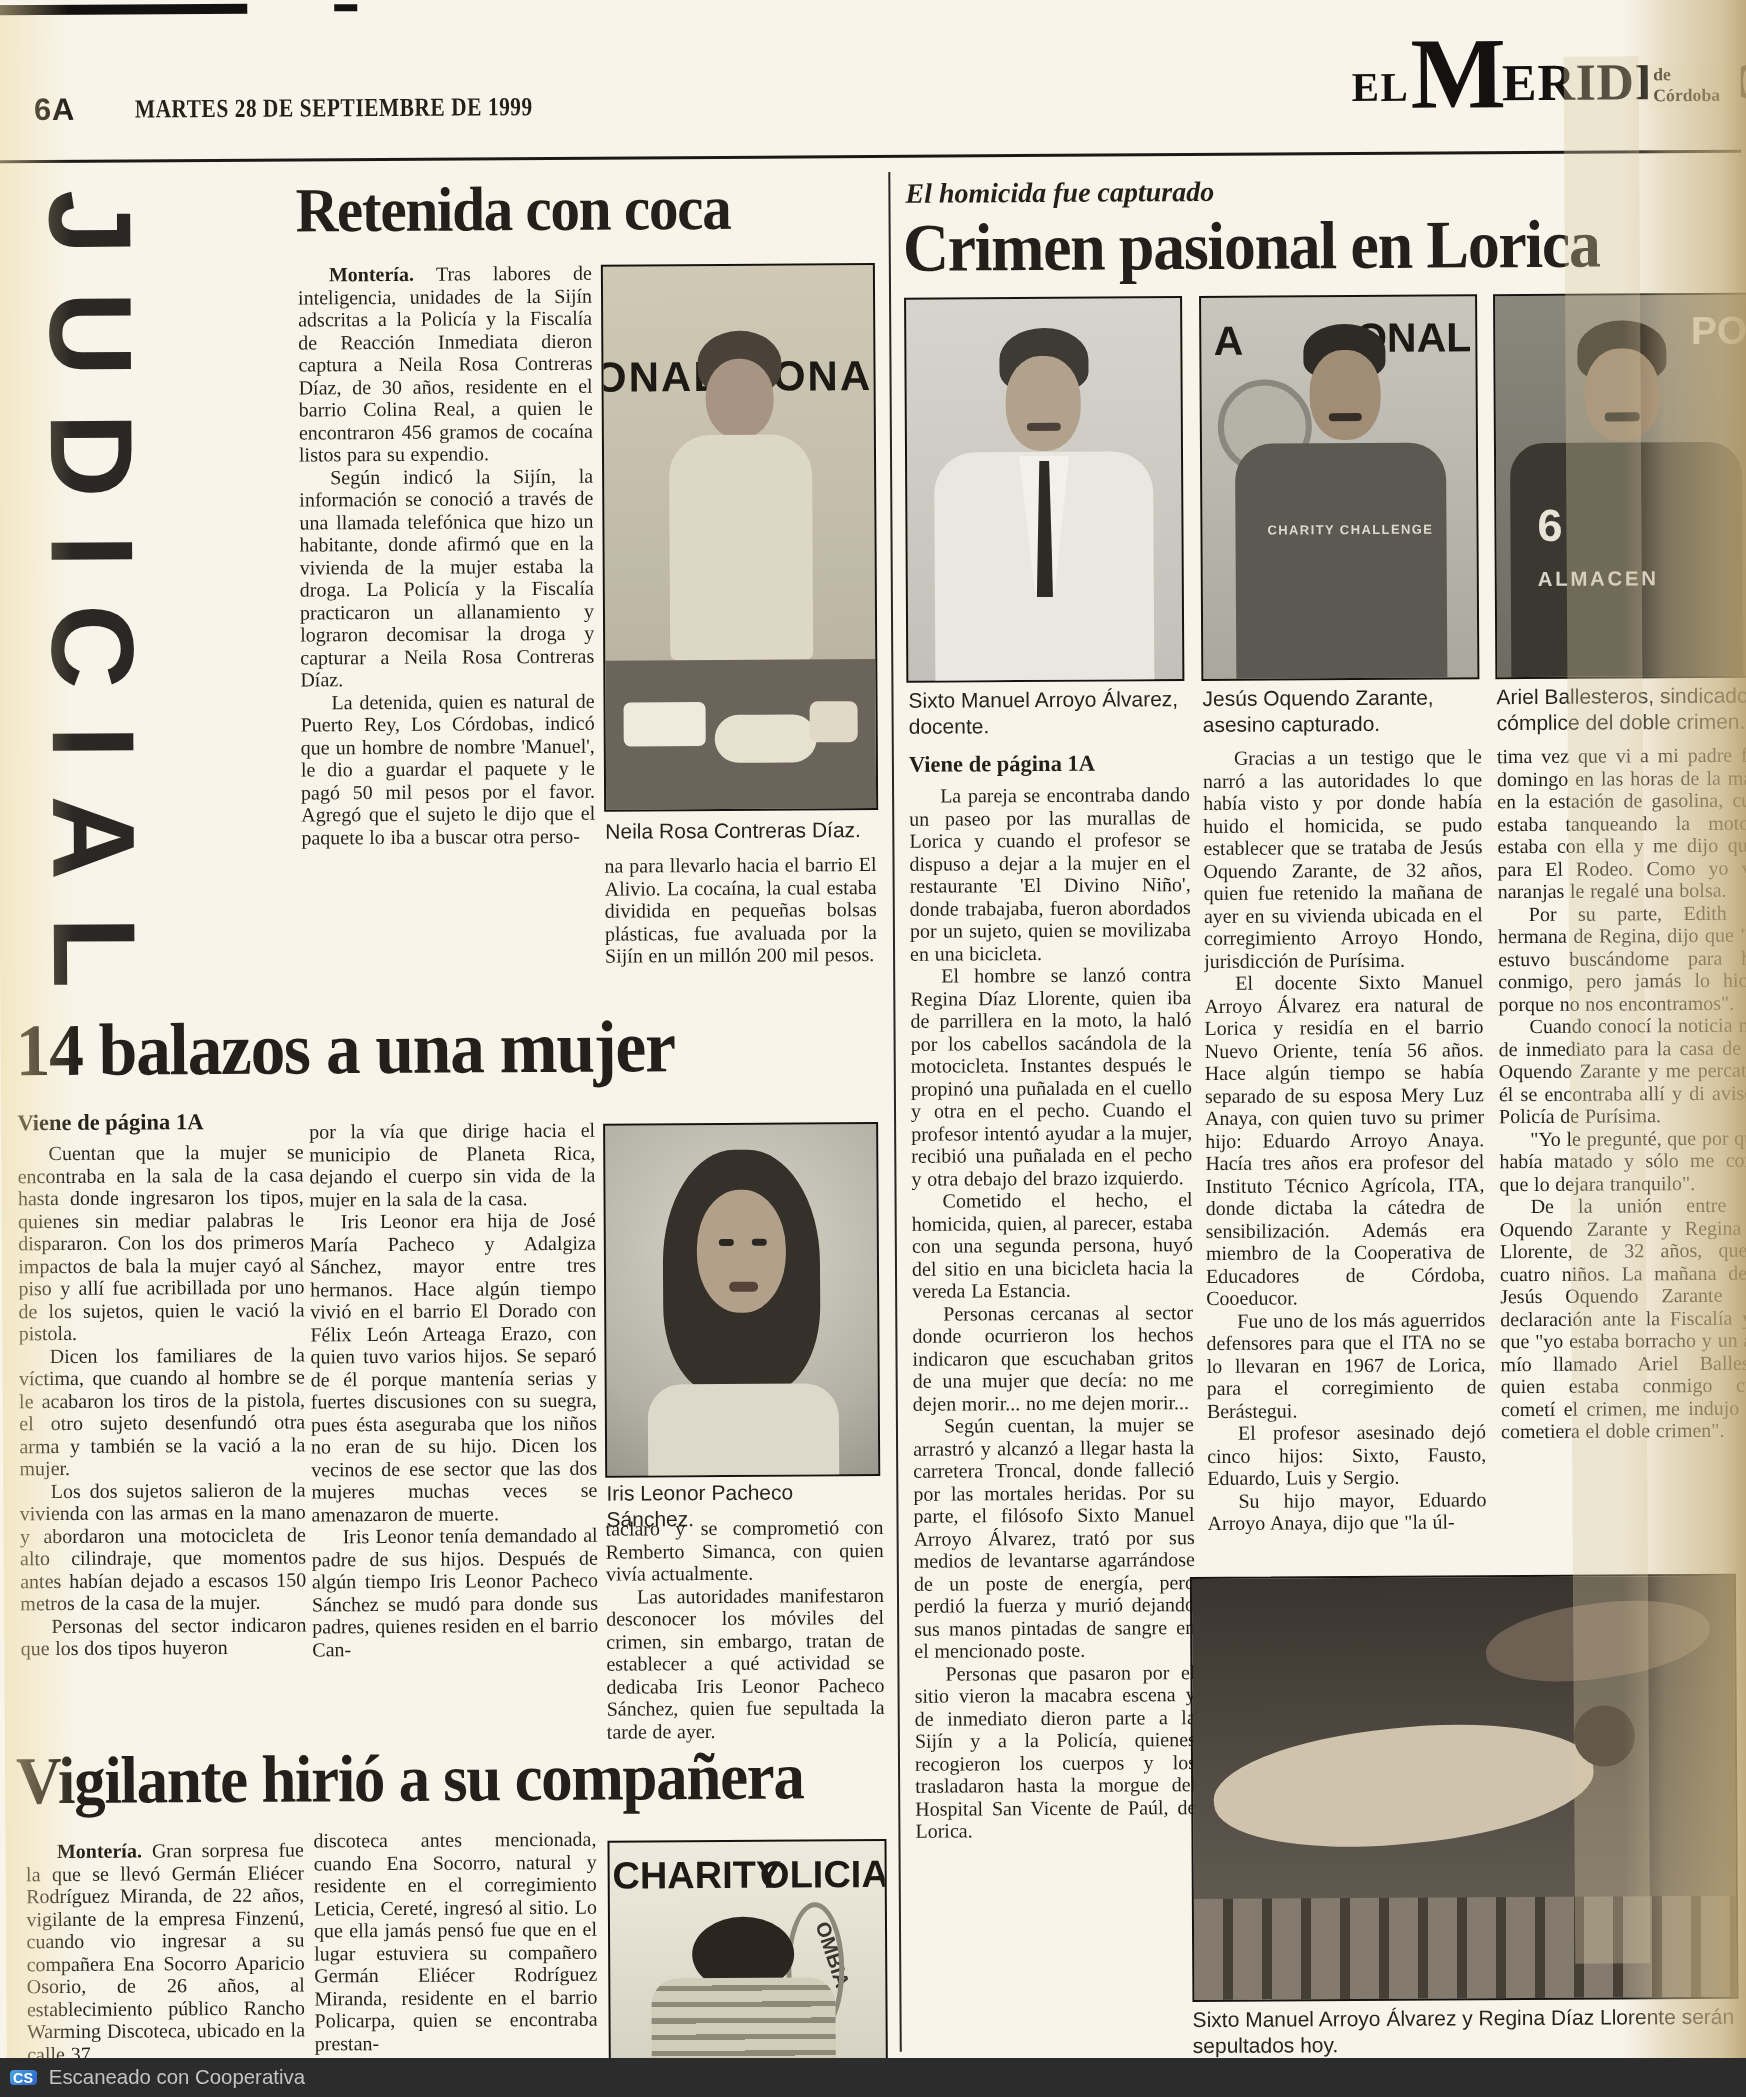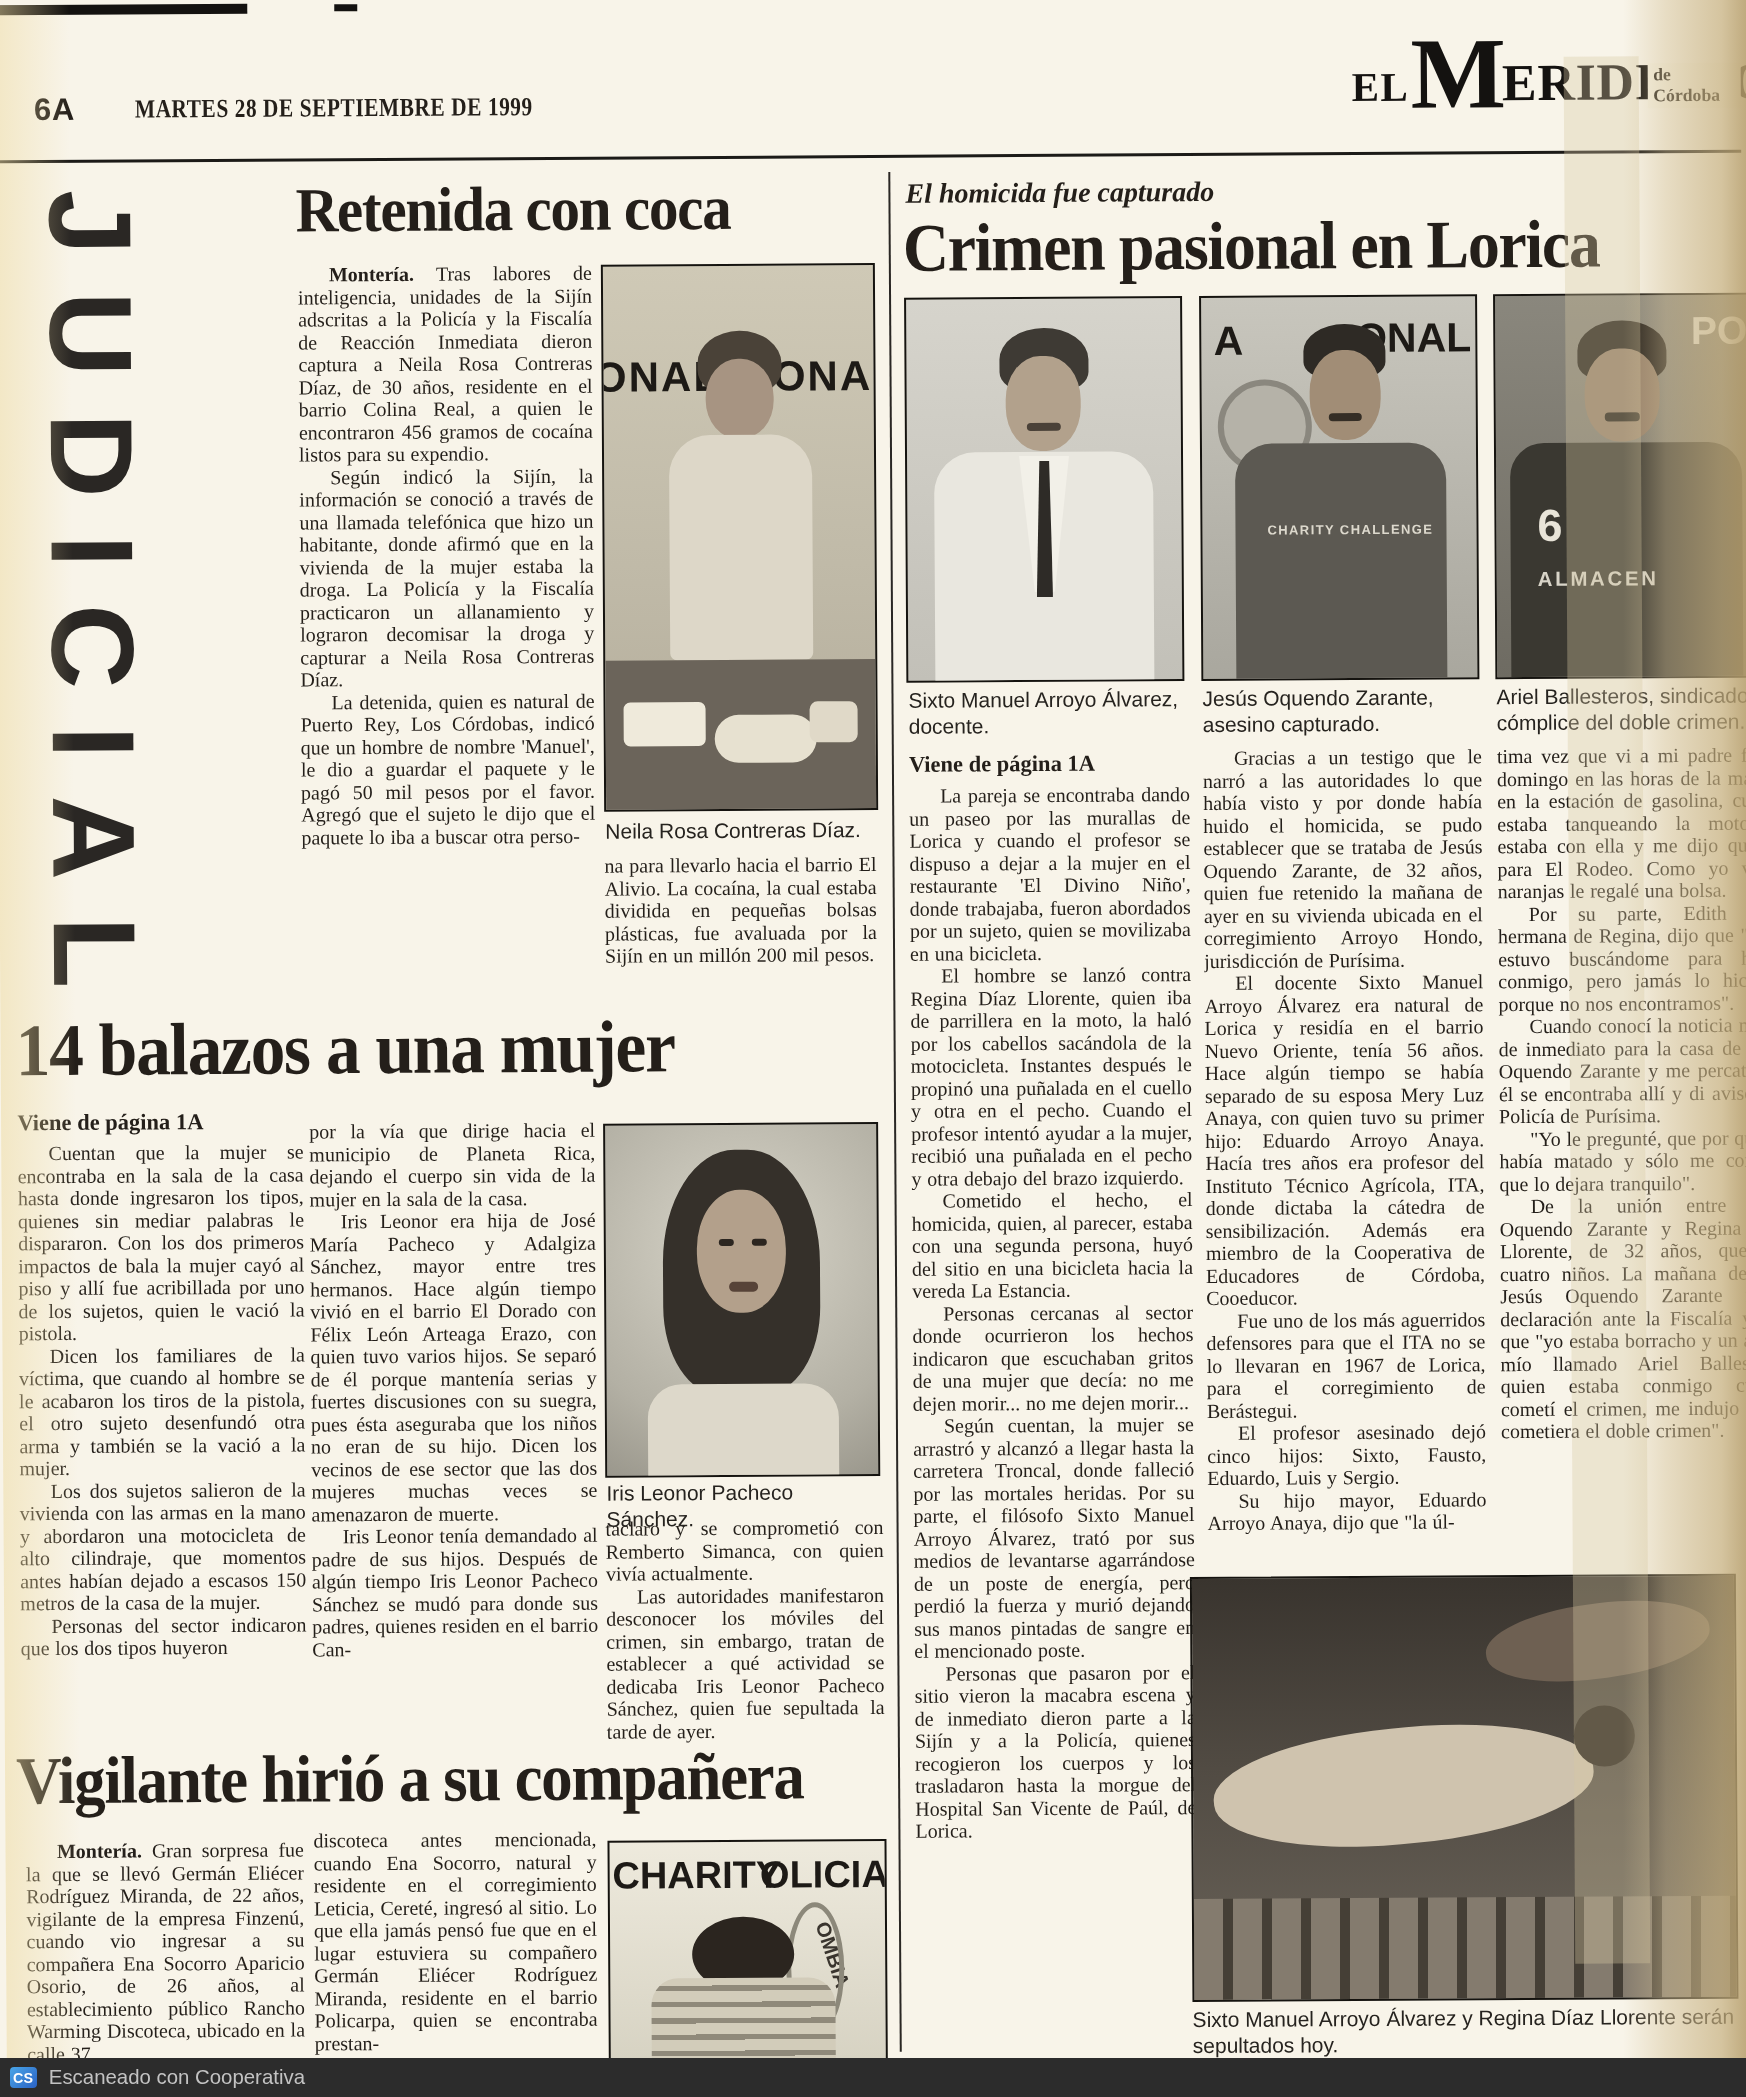--- a/index.html
+++ b/index.html
@@ -39,21 +39,21 @@
   
   .artifact{pointer-events:none;}
   .edgeband{position:absolute;top:0;right:0;width:123px;height:2097px;
     background:linear-gradient(90deg,rgba(214,196,158,0) 0%,rgba(211,192,150,.45) 35%,rgba(198,176,128,.7) 80%,rgba(182,158,108,.85) 100%);}
   .leftband{position:absolute;top:0;left:0;width:75px;height:2097px;
     background:linear-gradient(90deg,rgba(238,220,166,.55) 0%,rgba(238,220,166,0) 100%);}
   .midband{position:absolute;top:61px;right:102px;width:75px;height:1907px;background:rgba(216,200,164,.35);}
   
   .footer{position:absolute;left:0;bottom:0;width:1746px;height:39px;background:#2c2c2c;
           display:flex;align-items:center;font-family:"Liberation Sans",sans-serif;}
-  .cs-logo{width:27px;height:21px;margin-left:9.5px;border-radius:4.1px;
+  .cs-logo{width:27px;height:15px;margin-left:9.5px;border-radius:4.1px;
            background:linear-gradient(135deg,#49a6e8,#2b62c4);display:flex;align-items:center;justify-content:center;
            color:#fff;font-weight:700;font-size:14.3px;}
   .footer-text{color:#c3c3c3;font-size:20.4px;margin-left:12.3px;}
 </style>
 </head>
 <body>
 
 <div class="page">
  <div class="rot">
 

